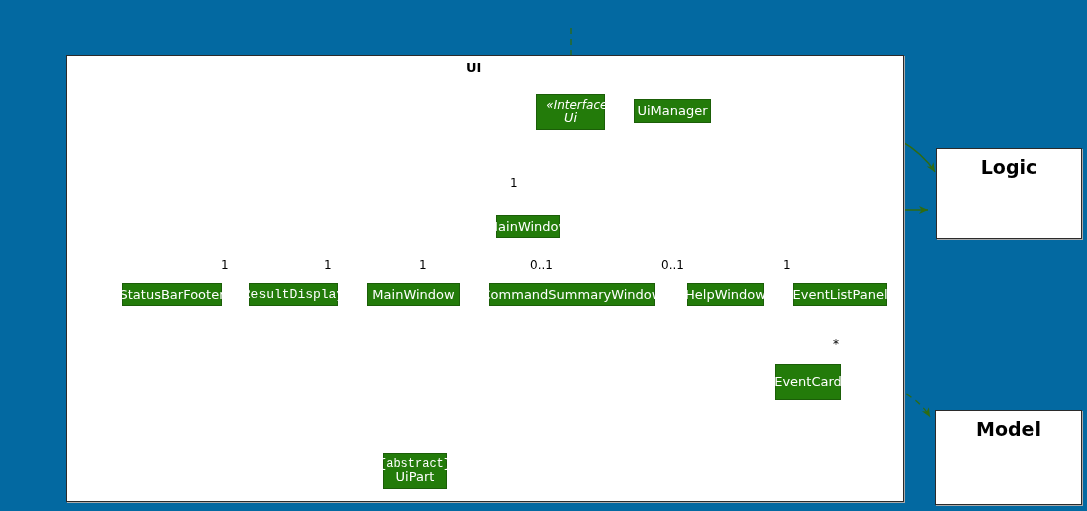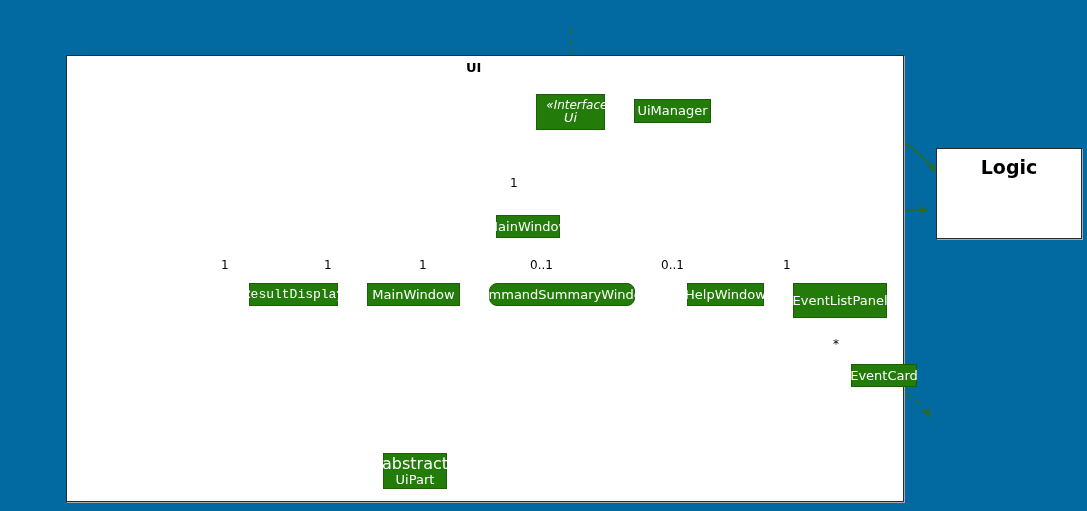--- a/index.html
+++ b/index.html
@@ -47,21 +47,22 @@
     font-size: 12px;
     padding-left: 20px;
   }
   .node .nname {
     font-size: 13px;
   }
   .node.iface .nname {
     font-style: italic;
   }
   .node .abstag {
-    font-size: 16px;
+    font-size: 12px;
+    font-family: Liberation Mono, monospace;
   }
   
   .extbox {
     position: absolute;
     box-sizing: border-box;
     background: #ffffff;
     border: 1px solid #2b2b2b;
     box-shadow: 1px 1px 0 #aaaaaa;
     z-index: 2;
   }
@@ -164,56 +165,62 @@
     </g>
   </svg>
 
   <div id="ui-package" style="left:66px; top:55px; width:838px; height:447px;"></div>
   <div id="ui-package-title" style="left:466px; top:60px;">UI</div>
 
   <div class="extbox" style="left:936px; top:148px; width:146px; height:91px;">
     <div class="extlabel">Logic</div>
   </div>
 
+  <div class="extbox" style="left:935px; top:410px; width:147px; height:95px;">
+    <div class="extlabel">Model</div>
+  </div>
 
   <div class="node iface" style="left:536px; top:94px; width:69px; height:36px;">
     <span class="stereo">«Interface»</span>
     <span class="nname">Ui</span>
   </div>
 
   <div class="node" style="left:634px; top:99px; width:77px; height:24px;">
     <span class="nname">UiManager</span>
   </div>
 
   <div class="node" style="left:452px; top:215px; width:64px; height:23px;margin-left:44px;">
     <span class="nname">MainWindow</span>
   </div>
 
+  <div class="node" style="left:122px; top:283px; width:100px; height:23px;">
+    <span class="nname">StatusBarFooter</span>
+  </div>
 
   <div class="node" style="left:249px; top:283px; width:89px; height:23px;font-family:Liberation Mono, monospace;">
     <span class="nname">ResultDisplay</span>
   </div>
 
   <div class="node" style="left:367px; top:283px; width:93px; height:23px;">
     <span class="nname">MainWindow</span>
   </div>
 
-  <div class="node" style="left:489px; top:283px; width:146px; height:23px;border-radius:8px;">
+  <div class="node" style="left:489px; top:283px; width:166px; height:23px;">
     <span class="nname">CommandSummaryWindow</span>
   </div>
 
   <div class="node" style="left:687px; top:283px; width:77px; height:23px;justify-content:center;">
     <span class="nname">HelpWindow</span>
   </div>
 
-  <div class="node" style="left:793px; top:283px; width:94px; height:35px;">
+  <div class="node" style="left:793px; top:283px; width:94px; height:23px;">
     <span class="nname">EventListPanel</span>
   </div>
 
-  <div class="node" style="left:851px; top:364px; width:66px; height:23px;">
+  <div class="node" style="left:775px; top:364px; width:66px; height:36px;">
     <span class="nname">EventCard</span>
   </div>
 
   <div class="node" style="left:383px; top:453px; width:64px; height:36px;">
     <span class="abstag">{abstract}</span>
     <span class="nname">UiPart</span>
   </div>
 
   <div class="edgelabel" style="left:510px; top:176px;">1</div>
 

